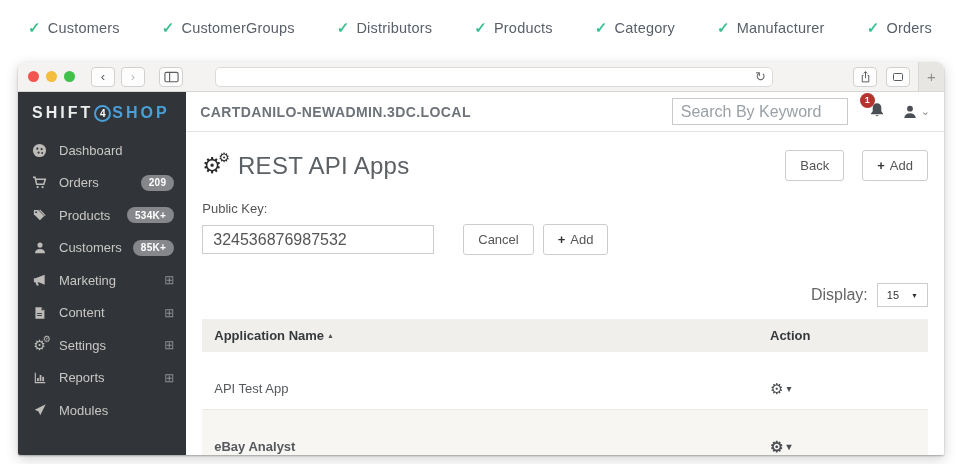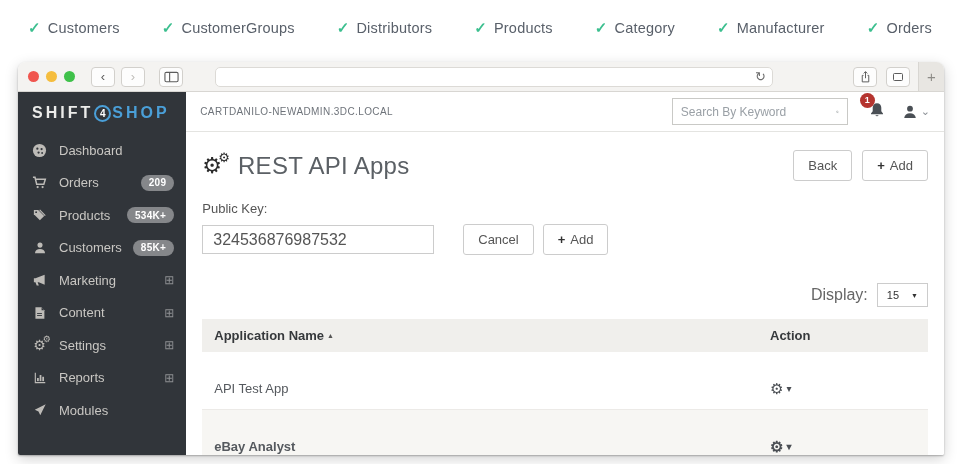--- a/index.html
+++ b/index.html
@@ -66,46 +66,46 @@
     font-weight:bold; padding:2.5px 8px; border-radius:9px; letter-spacing:.3px; }
   .expander { margin-left:auto; color:#8d8f92; font-size:12px; cursor:pointer;
     line-height:1; }
   .gearpair { position:relative; font-size:14px; line-height:1; color:#bdbbb7;}
   .gearpair .g2 { font-size:9px; position:absolute; top:-3px; right:-5px; }
 
   .main { flex:1; display:flex; flex-direction:column; min-width:0;
     background:#fff; }
   .main-header { flex:0 0 40px; border-bottom:1px solid #e4e4e1;
     display:flex; align-items:center; padding:0 14px; }
-  .store { font-size:10px; font-weight:normal; color:#6e737a;
+  .store { font-size:14px; font-weight:bold; color:#6e737a;
     letter-spacing:.4px; }
   .hdr-right { margin-left:auto; display:flex; align-items:center; }
   .search { width:176px; height:27px; border:1px solid #c9c9c6;
     display:flex; align-items:center; padding:0 8px; background:#fff; }
-  .search input { flex:1; border:none; outline:none; font-size:12px;
+  .search input { flex:1; border:none; outline:none; font-size:16px;
     color:#555; background:transparent; font-family:"Liberation Sans",sans-serif;}
   .search input::placeholder { color:#9aa0a6; }
   .search svg { cursor:pointer; color:#4a4f55; }
   .bell-wrap { position:relative; margin-left:20px; cursor:pointer;
     color:#4a4f55; }
   .notif { position:absolute; top:-8px; left:-8px; width:15px; height:15px;
     background:#b5342f; border-radius:50%; color:#fff; font-size:9px;
     font-weight:bold; display:flex; align-items:center; justify-content:center; }
   .user-wrap { margin-left:16px; display:flex; align-items:center; gap:3px;
     cursor:pointer; color:#4a4f55; }
   .user-caret { font-size:11px; color:#8a8f95; }
 
   .content { flex:1; padding:12px 16px 0; overflow:hidden; }
   .title-row { display:flex; align-items:center; margin:6px 0 20px; }
   .title-ico { position:relative; font-size:22px; color:#2b2b2b;
     line-height:1; }
   .title-ico .g2 { position:absolute; font-size:13px; top:-4px; right:-8px; }
   .page-title { font-size:24px; color:#5b6065; margin-left:16px;
     letter-spacing:.3px; }
-  .title-btns { margin-left:auto; display:flex; gap:10px; }
+  .title-btns { margin-left:auto; display:flex; gap:18px; }
   .btn { background:#fff; border:1px solid #ccc; border-radius:3px;
     padding:7px 14px; font-size:13px; color:#555; cursor:pointer;
     display:flex; align-items:center; gap:5px;
     font-family:"Liberation Sans",sans-serif; }
   .btn b { font-size:13px; color:#333; }
 
   .pk-label { font-size:13px; color:#555; margin-bottom:8px; }
   .pk-row { display:flex; align-items:center; }
   .pk-input { width:232px; height:29px; border:1px solid #ccc;
     padding:0 10px; font-size:16px; color:#555; outline:none;

